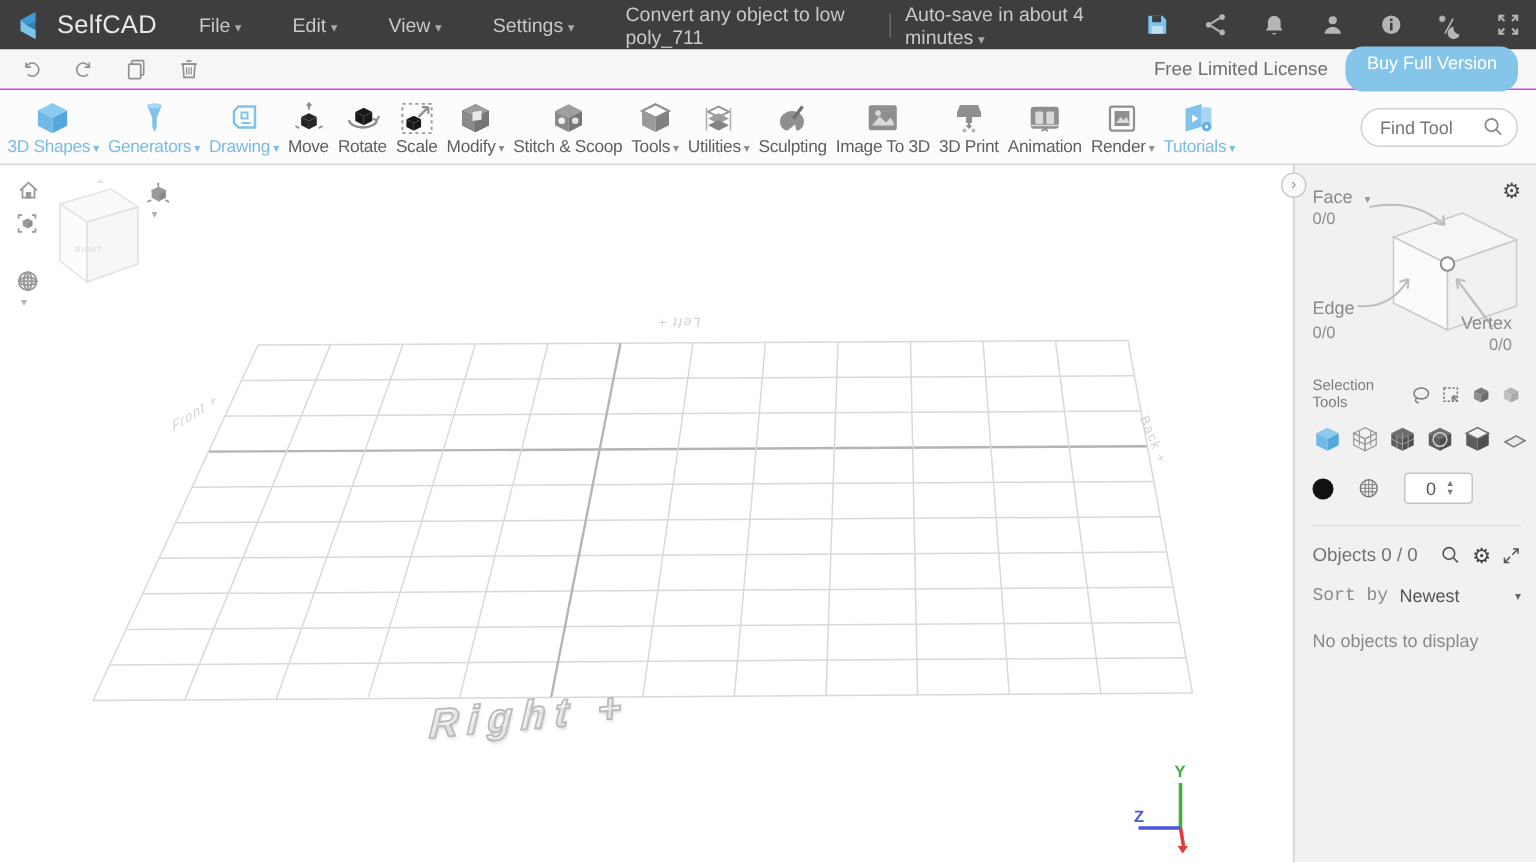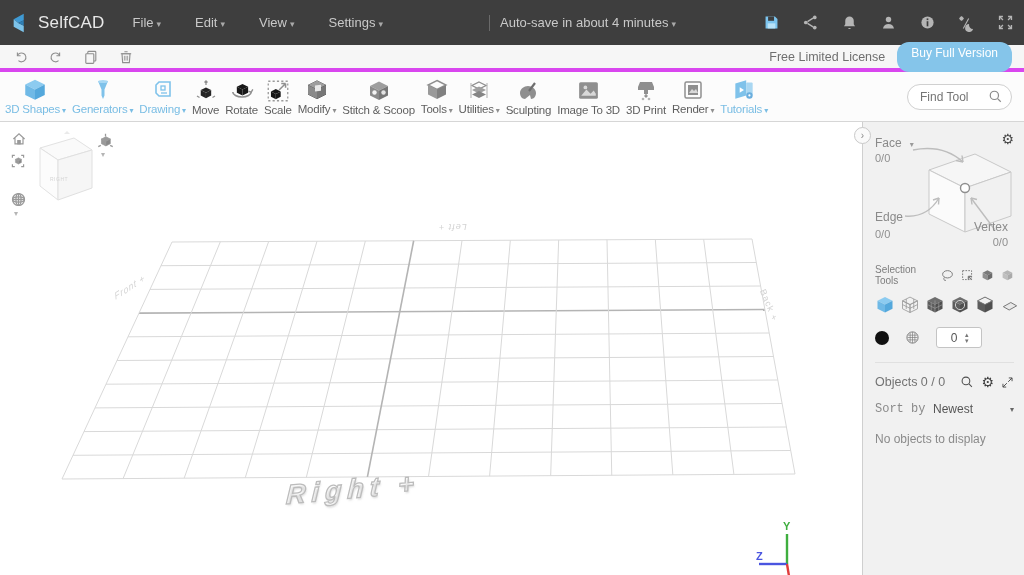--- a/index.html
+++ b/index.html
@@ -1,32 +1,32 @@
 <!DOCTYPE html>
 <html><head>
 <meta charset="utf-8">
 <style>
   * { margin:0; padding:0; box-sizing:border-box; }
   html,body { width:1024px; height:575px; overflow:hidden; }
   body { font-family:"Liberation Sans", sans-serif; font-size:12px; color:#5c5c5c; background:#fff; }
 
   
-  .topbar { height:45px; background:#3e3e3e; display:flex; align-items:center; padding:0 10px; }
+  .topbar { height:33px; background:#3e3e3e; display:flex; align-items:center; padding:0 10px; }
   .logo { display:flex; align-items:center; gap:6px; margin-right:28px; }
   .logo-name { color:#e8e8e8; font-size:17px; letter-spacing:.2px; }
   .menu { color:#c9c9c9; font-size:13px; margin-right:34px; cursor:default; }
   .menu .caret, .title-wrap .caret { font-size:9px; margin-left:3px; color:#a9a9a9; }
   .title-wrap { flex:1; display:flex; align-items:center; justify-content:center; color:#c9c9c9; font-size:13px; gap:10px; }
   .title-sep { width:1px; height:16px; background:#6a6a6a; }
   .topbar-icons { display:flex; align-items:center; gap:21px; margin-left:14px; }
   .tb-ic { width:18px; height:18px; display:flex; align-items:center; justify-content:center; }
   .tb-ic svg { stroke:#b5b5b5; fill:none; stroke-width:1.6; }
 
   
-  .actionbar { height:27px; background:#f6f6f6; border-bottom:4px solid #d946ef; display:flex; align-items:center; padding:0 12px; }
+  .actionbar { height:27px; background:#f6f6f6; border-bottom:1px solid #d946ef; display:flex; align-items:center; padding:0 12px; }
   .ab-ic { width:17px; height:17px; margin-right:18px; display:flex; align-items:center; justify-content:center; }
   .ab-ic svg { stroke:#8f8f8f; fill:none; stroke-width:1.4; }
   .ab-spacer { flex:1; }
   .license-text { color:#6f6f6f; font-size:12.5px; margin-right:12px; }
   .buy-btn { background:#85c5ea; color:#fff; border:none; border-radius:12px; padding:4px 14px 12px; font-size:12px; font-family:inherit; cursor:pointer; }
 
   
   .toolbar { height:50px; background:#fcfcfc; border-bottom:1px solid #d6d6d6; display:flex; align-items:stretch; padding:0 2px; white-space:nowrap; overflow:hidden; }
   .tool { display:flex; flex-direction:column; align-items:center; justify-content:flex-end; padding:3px 3px 4px; cursor:pointer; }
   .tool .t-ic { height:27px; display:flex; align-items:center; justify-content:center; }
@@ -107,20 +107,21 @@
       <path d="M4 8 L4 16 L15 22 L15 15 L9 12 Z" fill="#7cc3ea"></path>
       <path d="M9 12 L15 9 L15 15 Z" fill="#2f7fb5"></path>
     </svg>
     <span class="logo-name">SelfCAD</span>
   </div>
   <span class="menu"><span>File</span><span class="caret">▾</span></span>
   <span class="menu"><span>Edit</span><span class="caret">▾</span></span>
   <span class="menu"><span>View</span><span class="caret">▾</span></span>
   <span class="menu"><span>Settings</span><span class="caret">▾</span></span>
   <div class="title-wrap">
+    <span>Convert any object to low poly_711</span>
     <span class="title-sep"></span>
     <span><span>Auto-save in about 4 minutes</span><span class="caret">▾</span></span>
   </div>
   <div class="topbar-icons">
     <span class="tb-ic">
       <svg width="17" height="17" viewBox="0 0 20 20">
           <path d="M3 3h11l3 3v11H3z" fill="#7cc4ee" stroke="none"></path>
           <rect x="6" y="3" width="7" height="5" fill="#3e3e3e" stroke="none"></rect>
           <rect x="5.5" y="11" width="9" height="6" fill="#b9e2f7" stroke="none"></rect>
         </svg>
@@ -351,20 +352,32 @@
           <path d="M6 3h12l2 5v3H4V8z" fill="#8f8f8f"></path>
           <rect x="10" y="10" width="4" height="5" fill="#8f8f8f"></rect>
           <path d="M12 15v3M10.5 16.5 12 18l1.5-1.5" stroke="#8f8f8f" fill="none" stroke-width="1.3"></path>
           <circle cx="9" cy="20" r="1.3" fill="#b5b5b5"></circle>
           <circle cx="15" cy="20" r="1.3" fill="#b5b5b5"></circle>
         </svg>
       </span>
     <span class="t-label">3D Print</span>
   </div>
 
+  <div class="tool">
+    <span class="t-ic">
+        <svg width="25" height="25" viewBox="0 0 24 24">
+          <rect x="3" y="5" width="18" height="14" rx="2" fill="#8f8f8f"></rect>
+          <rect x="6" y="8" width="5" height="8" rx="1" fill="#d9d9d9"></rect>
+          <rect x="13" y="8" width="5" height="8" rx="1" fill="#d9d9d9"></rect>
+          <path d="M3 17h18" stroke="#d9d9d9" stroke-width="1"></path>
+          <path d="M10 20.5 12 19l2 1.5" fill="none" stroke="#8f8f8f" stroke-width="1.2"></path>
+        </svg>
+      </span>
+    <span class="t-label">Animation</span>
+  </div>
 
   <div class="tool">
     <span class="t-ic">
         <svg width="24" height="24" viewBox="0 0 24 24">
           <rect x="4" y="4" width="16" height="16" rx="1.5" fill="none" stroke="#8f8f8f" stroke-width="1.5"></rect>
           <rect x="7" y="7" width="10" height="10" fill="#8f8f8f"></rect>
           <path d="M8 15l3-4 2 2 2-2 2 4z" fill="#d9d9d9"></path>
         </svg>
       </span>
     <span class="t-label"><span>Render</span><span class="caret">▾</span></span>

